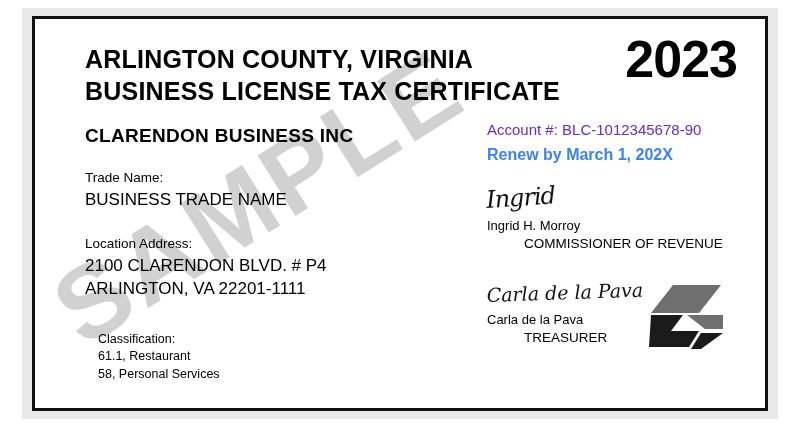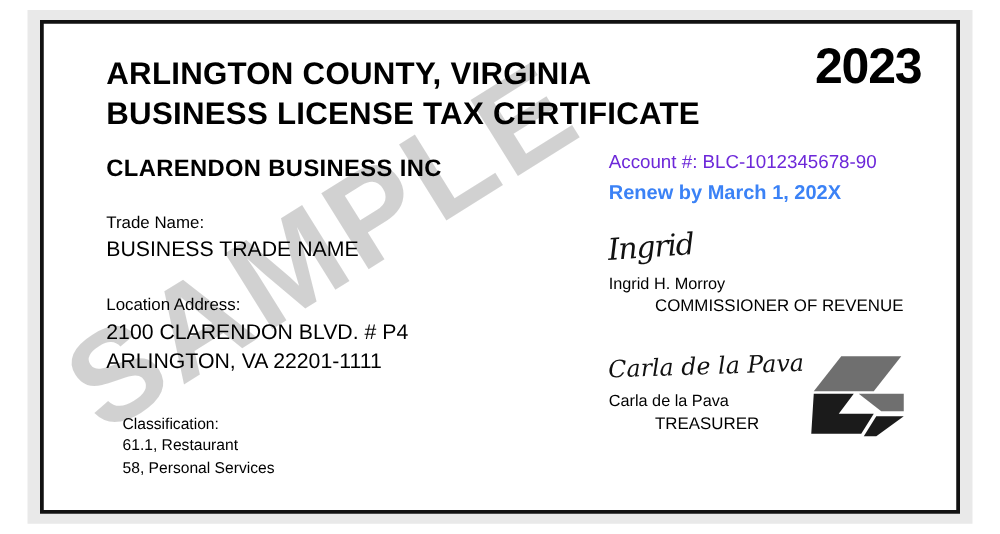--- a/index.html
+++ b/index.html
@@ -69,21 +69,21 @@
     font-weight: bold;
     letter-spacing: 0.2px;
     color: #000000;
     line-height: 1.28;
     white-space: nowrap;
   }
   #year-badge {
     position: absolute;
     right: 6px;
     top: 0px;
-    font-size: 40px;
+    font-size: 52px;
     font-weight: bold;
     letter-spacing: -1px;
     color: #000000;
     line-height: 1;
   }
 
   
   #body-row {
     position: relative;
     height: 250px;

